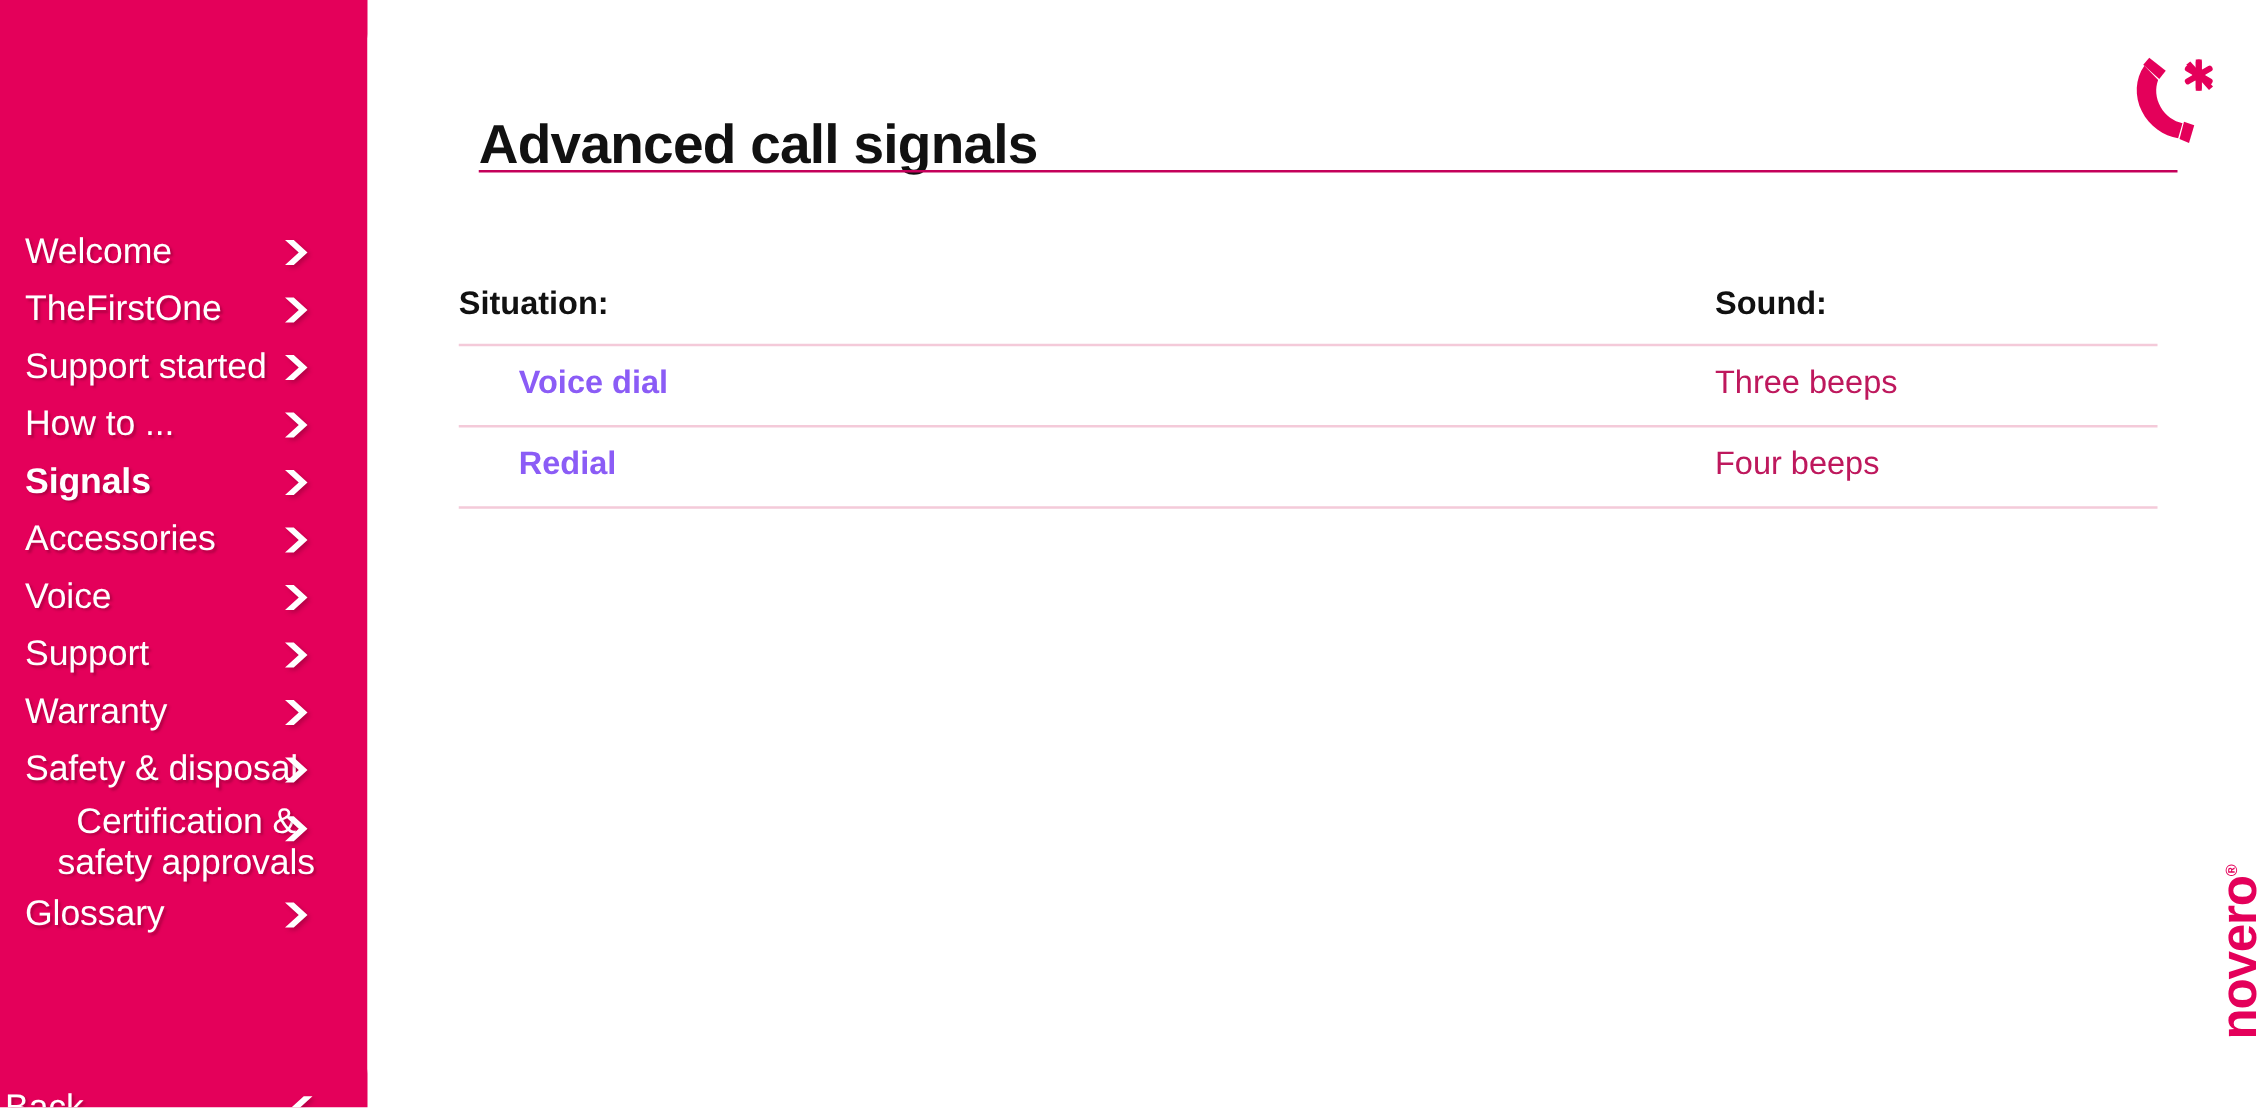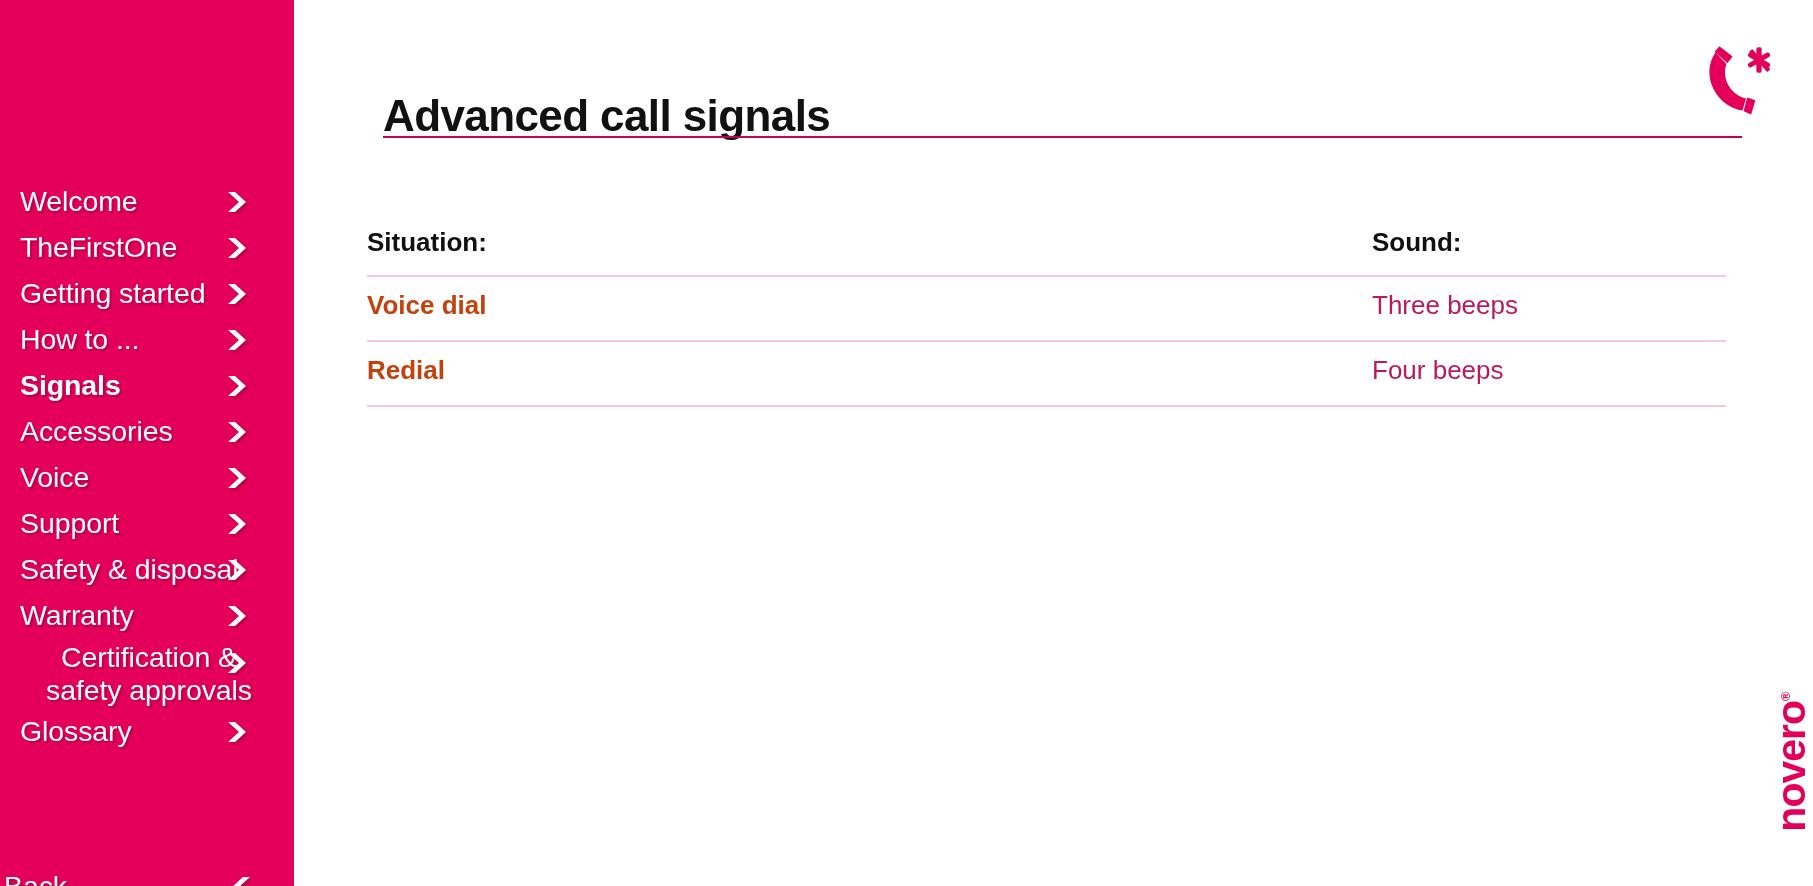--- a/index.html
+++ b/index.html
@@ -141,21 +141,21 @@
   .cell {
     position: absolute;
     top: 0;
     line-height: 56px;
     font-size: 26px;
     white-space: nowrap;
   }
   .cell.situation { left: 0; }
   .cell.sound { left: 1005px; }
   .header-row .cell { font-weight: 700; color: #111111; }
-  .body-row .cell.situation { font-weight: 700; color: #c2410c; }
+  .body-row .cell.situation { font-weight: 700; color: #8b5cf6; margin-left: 48px; }
   .body-row .cell.sound { font-weight: 400; color: #be185d; }
 
   
   #brand-logo {
     position: absolute;
     right: 2px;
     bottom: 44px;
     width: 40px;
     height: 160px;
   }
@@ -197,21 +197,21 @@
     <div class="nav-item">
       <span class="nav-label">TheFirstOne</span>
       <span class="chev">
         <svg viewBox="0 0 26 22">
             <path d="M2 1 L13 11 L2 21 L9 21 L20 11 L9 1 Z" fill="#ffffff"></path>
           </svg>
       </span>
     </div>
 
     <div class="nav-item">
-      <span class="nav-label">Getting started</span>
+      <span class="nav-label">Support started</span>
       <span class="chev">
         <svg viewBox="0 0 26 22">
             <path d="M2 1 L13 11 L2 21 L9 21 L20 11 L9 1 Z" fill="#ffffff"></path>
           </svg>
       </span>
     </div>
 
     <div class="nav-item">
       <span class="nav-label">How to ...</span>
       <span class="chev">
@@ -251,30 +251,30 @@
     <div class="nav-item">
       <span class="nav-label">Support</span>
       <span class="chev">
         <svg viewBox="0 0 26 22">
             <path d="M2 1 L13 11 L2 21 L9 21 L20 11 L9 1 Z" fill="#ffffff"></path>
           </svg>
       </span>
     </div>
 
     <div class="nav-item">
+      <span class="nav-label">Warranty</span>
+      <span class="chev">
+        <svg viewBox="0 0 26 22">
+            <path d="M2 1 L13 11 L2 21 L9 21 L20 11 L9 1 Z" fill="#ffffff"></path>
+          </svg>
+      </span>
+    </div>
+
+    <div class="nav-item">
       <span class="nav-label">Safety &amp; disposal</span>
-      <span class="chev">
-        <svg viewBox="0 0 26 22">
-            <path d="M2 1 L13 11 L2 21 L9 21 L20 11 L9 1 Z" fill="#ffffff"></path>
-          </svg>
-      </span>
-    </div>
-
-    <div class="nav-item">
-      <span class="nav-label">Warranty</span>
       <span class="chev">
         <svg viewBox="0 0 26 22">
             <path d="M2 1 L13 11 L2 21 L9 21 L20 11 L9 1 Z" fill="#ffffff"></path>
           </svg>
       </span>
     </div>
 
     <div class="nav-item tall">
       <span class="nav-label">Certification &amp;
 safety approvals</span>

